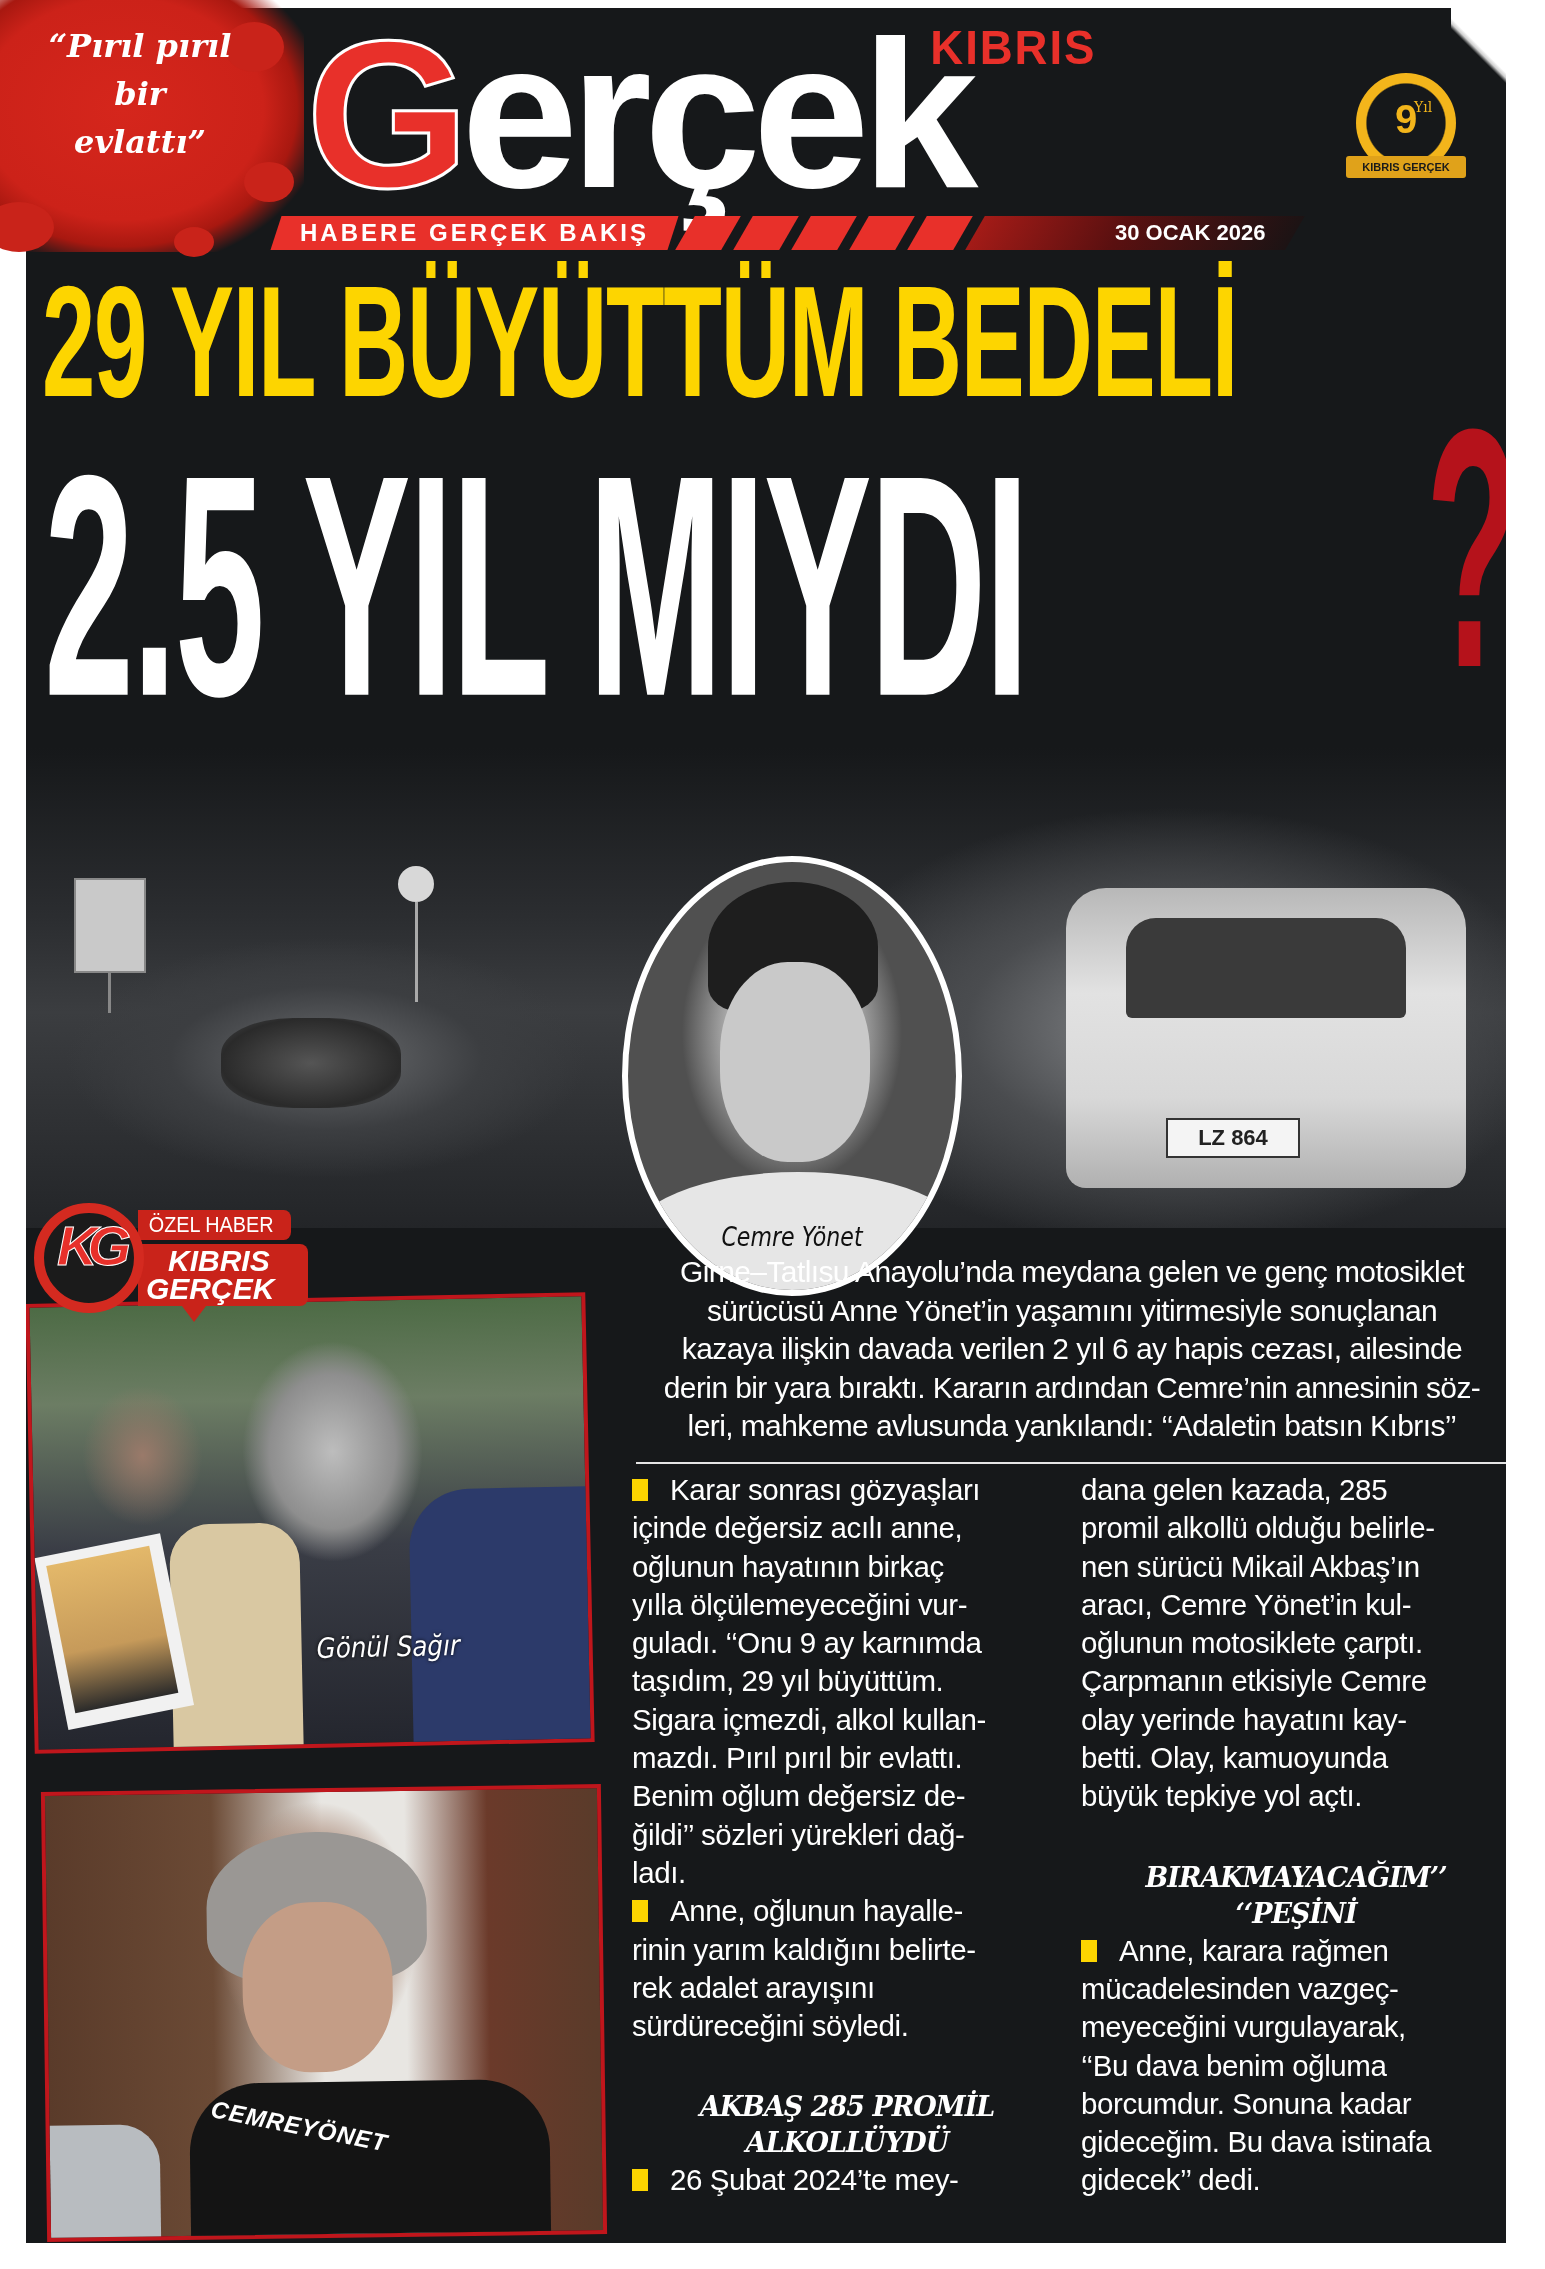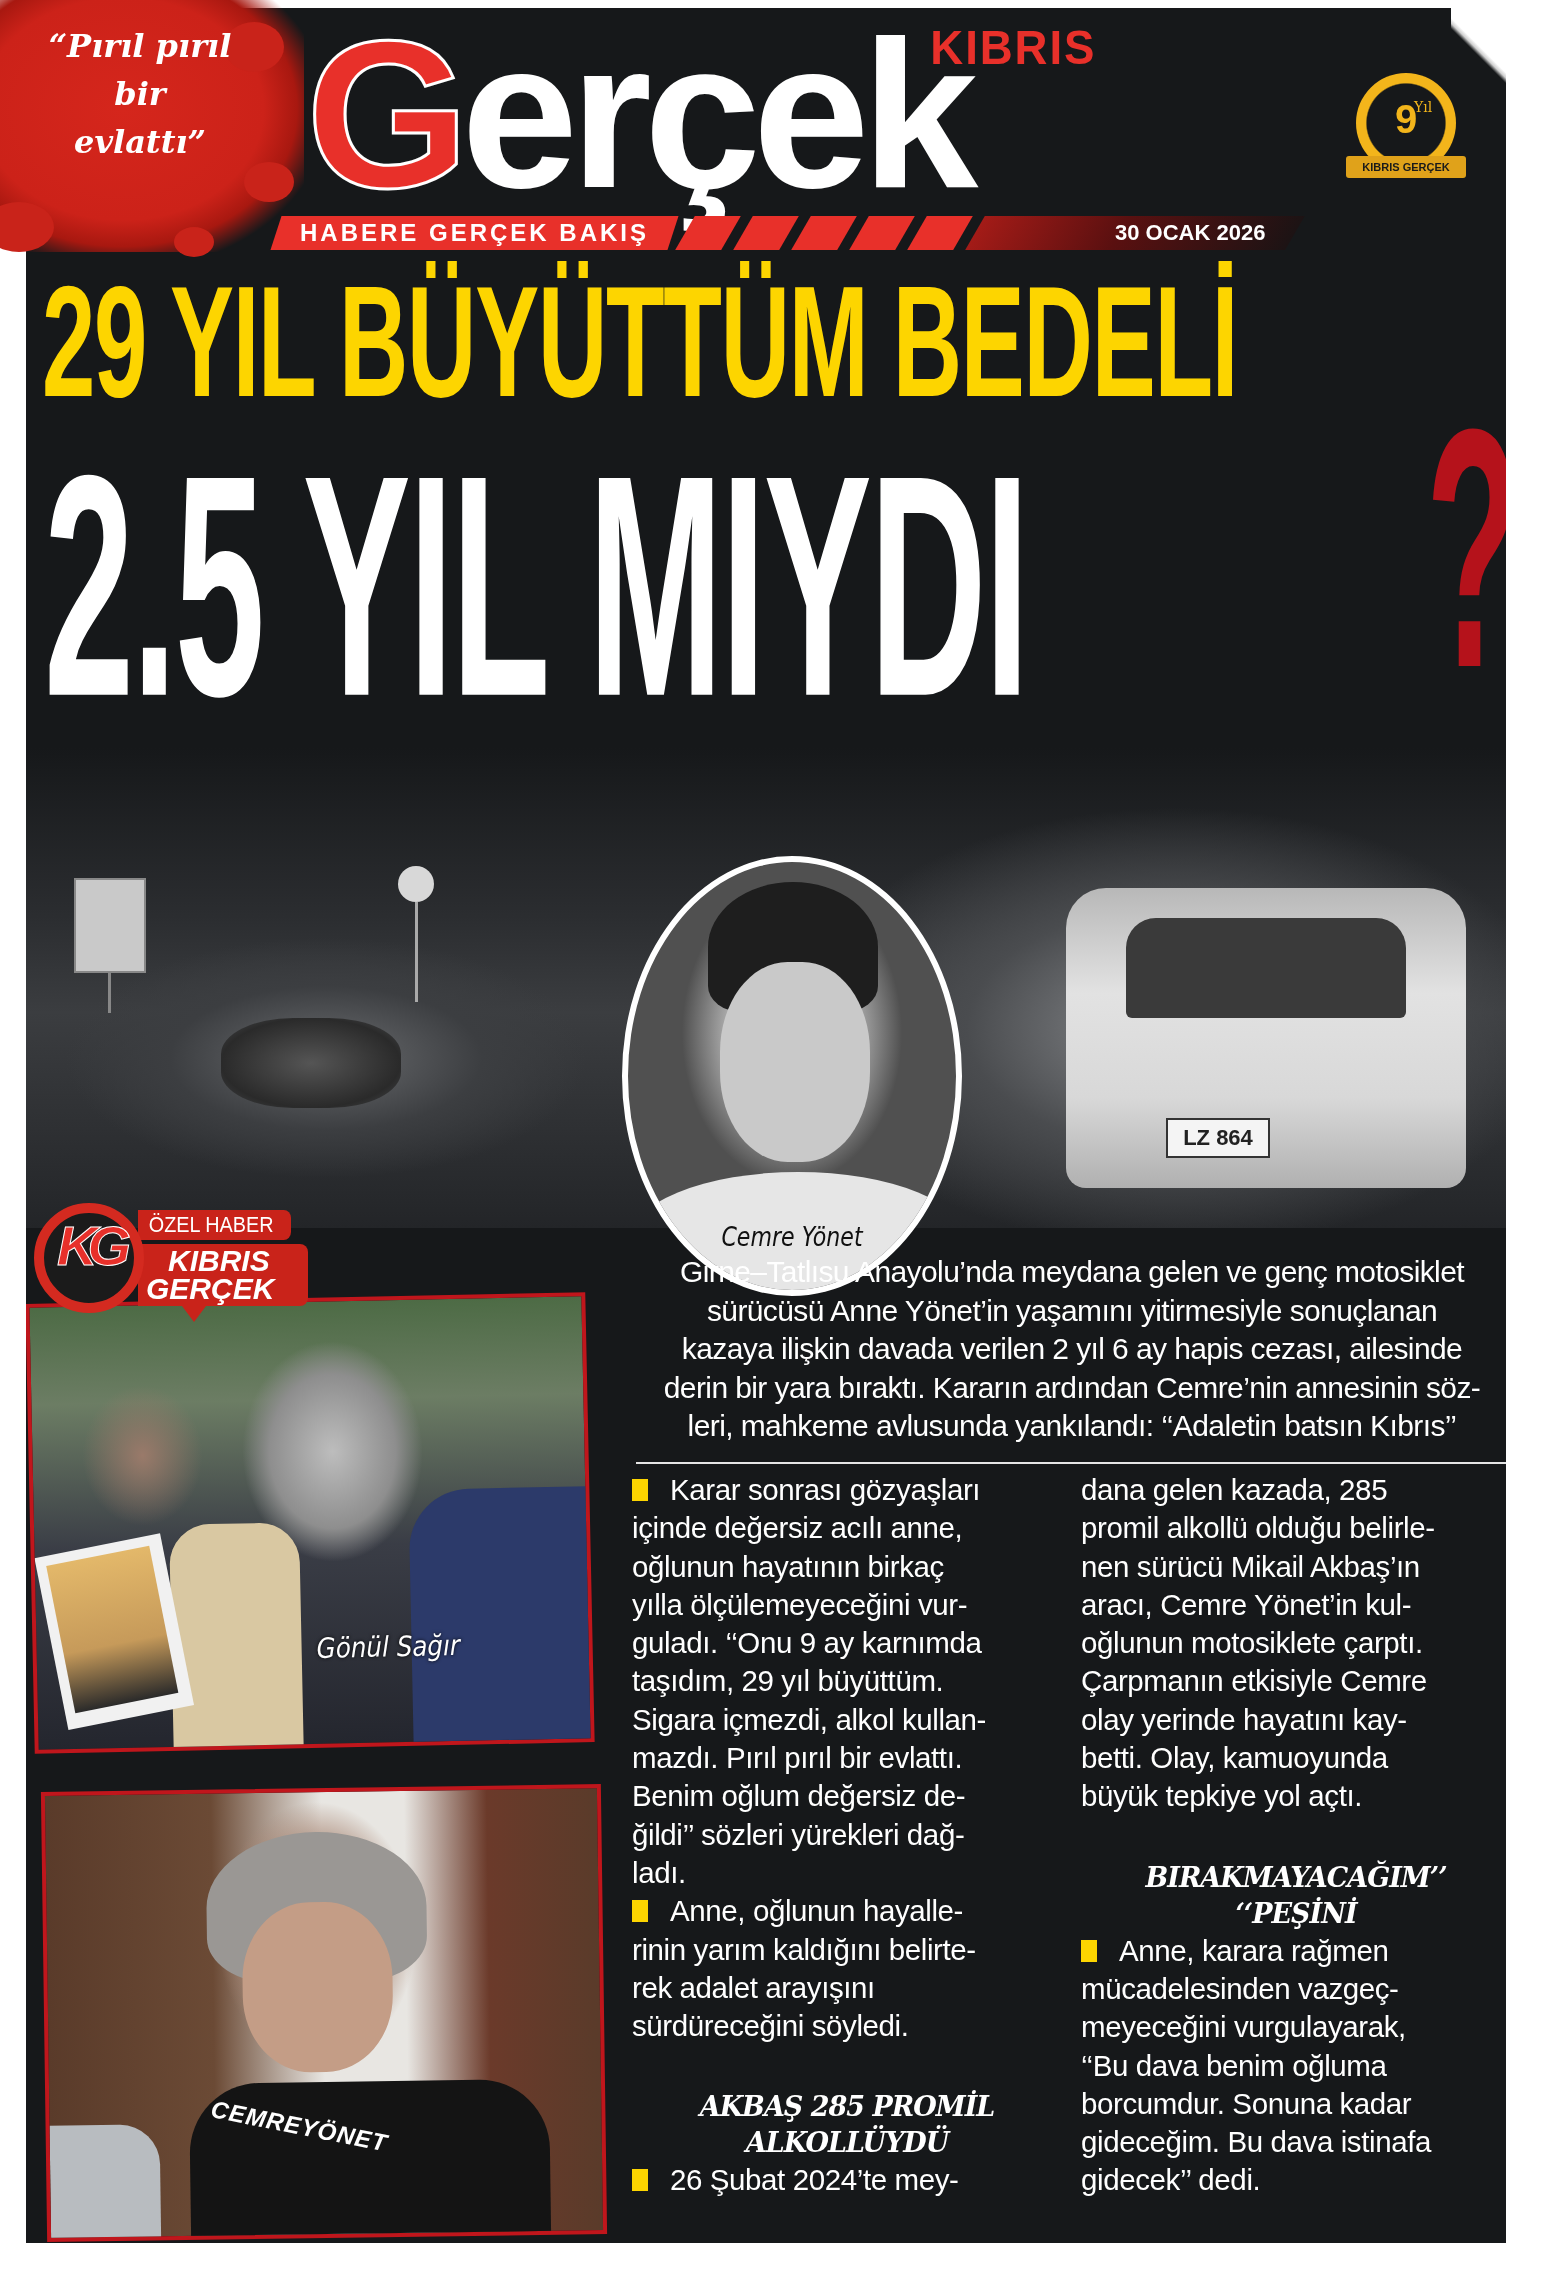--- a/index.html
+++ b/index.html
@@ -104,21 +104,21 @@
   .moto {
     position: absolute; left: 195px; top: 270px; width: 180px; height: 90px; border-radius: 40%;
     background: radial-gradient(ellipse, #555 0%, #2a2a2a 70%, rgba(0,0,0,0) 100%);
   }
   .car {
     position: absolute; left: 1040px; top: 140px; width: 400px; height: 300px; border-radius: 40px 40px 20px 20px;
     background: linear-gradient(180deg, #b8b8b8 0%, #e2e2e2 35%, #d8d8d8 70%, #b0b0b0 100%);
   }
   .car-window { position: absolute; left: 60px; top: 30px; width: 280px; height: 100px; background: #3a3a3a; border-radius: 30px 30px 6px 6px; }
   .plate {
-    position: absolute; left: 1140px; top: 370px; width: 104px; height: 40px; background: #f4f4f4; border: 2px solid #333;
+    position: absolute; left: 1140px; top: 370px; width: 134px; height: 40px; background: #f4f4f4; border: 2px solid #333;
     color: #222; font-weight: bold; font-size: 22px; text-align: center; line-height: 36px;
   }
   .portrait {
     position: absolute; left: 596px; top: 848px; width: 340px; height: 440px; border-radius: 50%;
     background: radial-gradient(ellipse 110px 150px at 50% 40%, #d6d6d6 0%, #a9a9a9 60%, #505050 100%);
     border: 6px solid #ffffff; overflow: hidden; z-index: 4;
   }
   .portrait-hair { position: absolute; left: 80px; top: 20px; width: 170px; height: 130px; border-radius: 50% 50% 20% 20%; background: #1e1e1e; }
   .portrait-face { position: absolute; left: 92px; top: 100px; width: 150px; height: 200px; border-radius: 45%; background: #c9c9c9; }
   .portrait-shirt { position: absolute; left: 0; top: 310px; width: 340px; height: 140px; background: #e6e6e6; border-radius: 50% 50% 0 0; }

